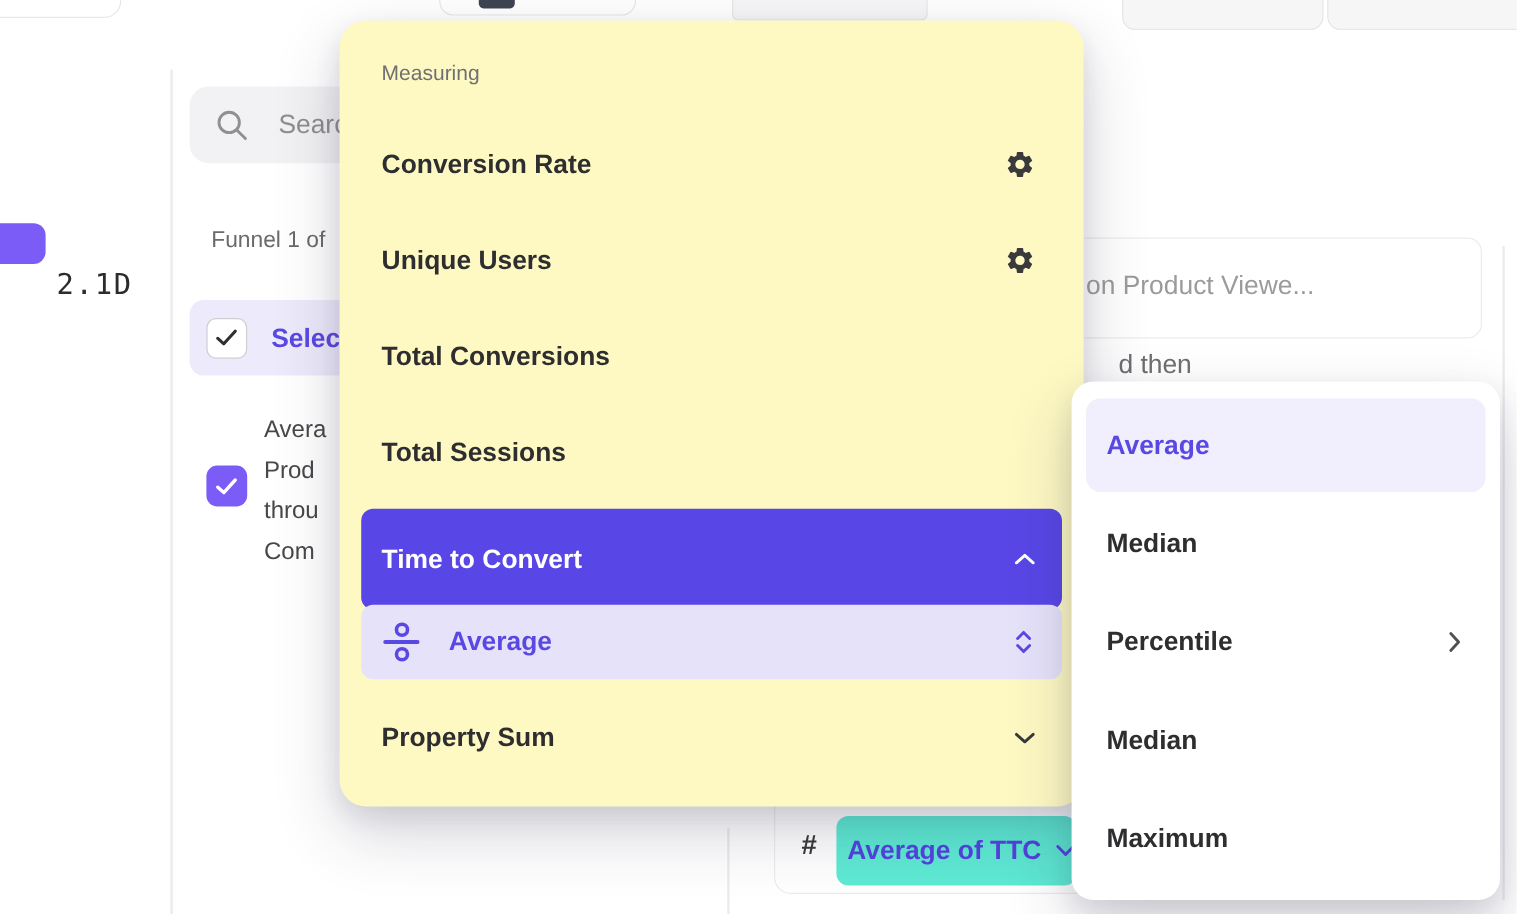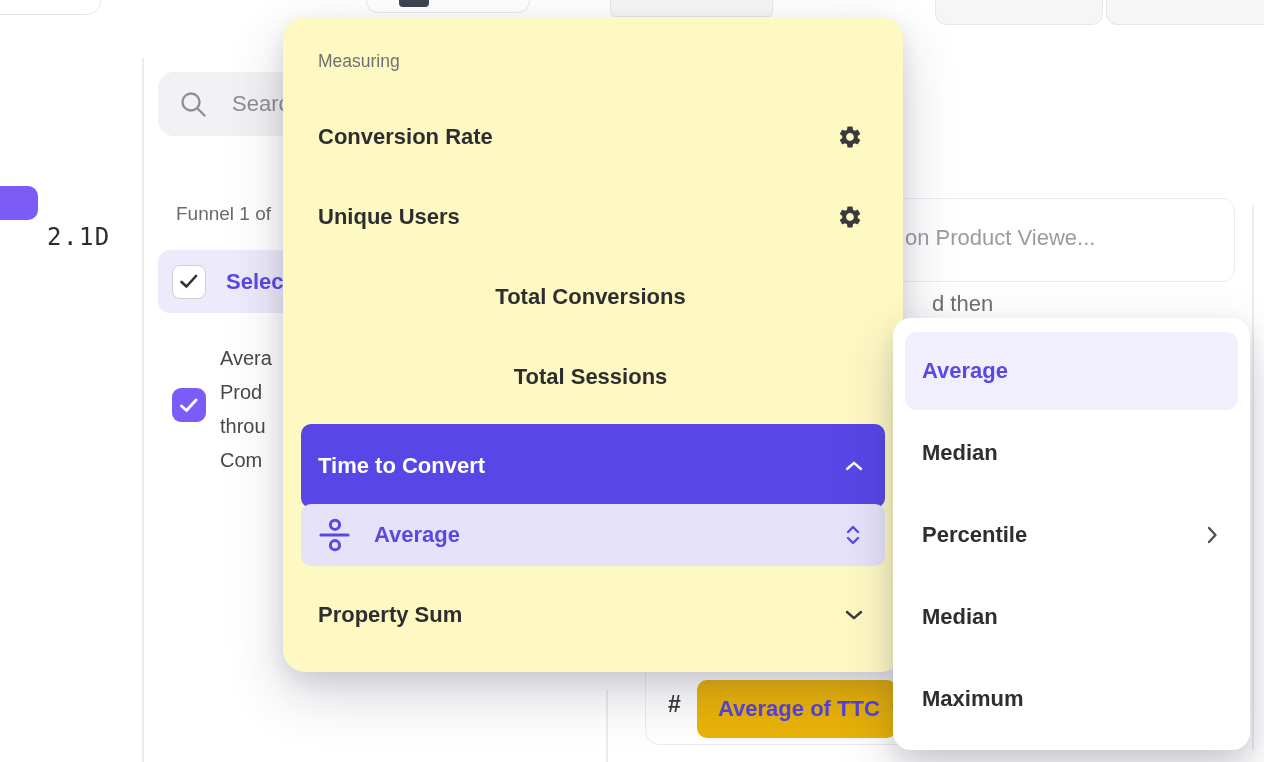--- a/index.html
+++ b/index.html
@@ -29,30 +29,30 @@
   .cbx-purple { background:#7c5cf6; border-radius:9px; }
   .purple-link { font-size:22px; font-weight:bold; color:#5a48e3; }
 
   .step-text div { font-size:20px; line-height:34px; color:#48484a; white-space:nowrap; }
 
   .bg-card { background:#fff; border:1px solid #ececee; border-radius:12px; }
   .muted-lg { font-size:22px; color:#9b9b9d; }
   .connector { font-size:22px; color:#6f6f71; }
 
   .hash { font-size:23px; color:#39393b; font-weight:bold; }
-  .chip { background:#eab308; border-radius:10px; display:flex; align-items:center;
-    padding-left:21px; gap:12px; }
+  .chip { background:#5eead4; border-radius:10px; display:flex; align-items:center;
+    padding-left:9px; gap:12px; }
   .chip span { font-size:22px; color:#5443e0; font-weight:bold; white-space:nowrap; }
 
   
   .menu-panel { background:#fef9c3; border-radius:22px; z-index:10;
     box-shadow:0 8px 20px rgba(40,40,70,.10), 0 22px 55px rgba(40,40,70,.20); }
   .menu-title { font-size:17.5px; color:#707072; }
   .mrow { position:absolute; left:18px; width:584px; height:56px; display:flex;
-    align-items:center; padding:0 22px 0 17px; cursor:pointer;justify-content:center; }
+    align-items:center; padding:0 22px 0 17px; cursor:pointer; }
   .mrow .lbl { font-size:22px; color:#2e2e30; font-weight:bold; }
   .mrow .spacer { flex:1; }
   .mrow-bar { background:#5847e6; border-radius:10px; height:84px; }
   .mrow-bar .lbl { color:#ffffff; }
   .mrow-sub { background:#e6e2fa; border-radius:10px; height:62px; padding:0 24px 0 15px; }
   .mrow-sub .lbl { color:#5a48e3; }
 
   
   .sub-panel { background:#fff; border-radius:18px; z-index:20;
     box-shadow:0 8px 20px rgba(40,40,70,.10), 0 22px 55px rgba(40,40,70,.20); }
@@ -82,21 +82,21 @@
   <div class="abs vline" style="left:142px; top:58px; width:2px; height:704px;"></div>
 
   <div class="abs search-box" style="left:158px; top:72px; width:502px; height:64px;">
     <svg width="30" height="30" viewBox="0 0 30 30">
       <circle cx="13" cy="13" r="8.5" fill="none" stroke="#909092" stroke-width="2.4"></circle>
       <line x1="19.5" y1="19.5" x2="26.5" y2="26.5" stroke="#909092" stroke-width="2.4" stroke-linecap="round"></line>
     </svg>
     <span>Search</span>
   </div>
 
-  <div class="abs gray-label" style="left:176px; top:203px;">Funnel 1 of</div>
+  <div class="abs gray-label" style="left:176px; top:190px;">Funnel 1 of</div>
 
   <div class="abs select-row" style="left:158px; top:250px; width:500px; height:63px;">
     <div class="cbx cbx-white">
       <svg width="18" height="15" viewBox="0 0 18 15">
         <polyline points="1.5,8 6.5,12.5 16,2" fill="none" stroke="#2f2f31" stroke-width="2.6" stroke-linecap="round" stroke-linejoin="round"></polyline>
       </svg>
     </div>
     <span class="purple-link">Select</span>
   </div>
 

